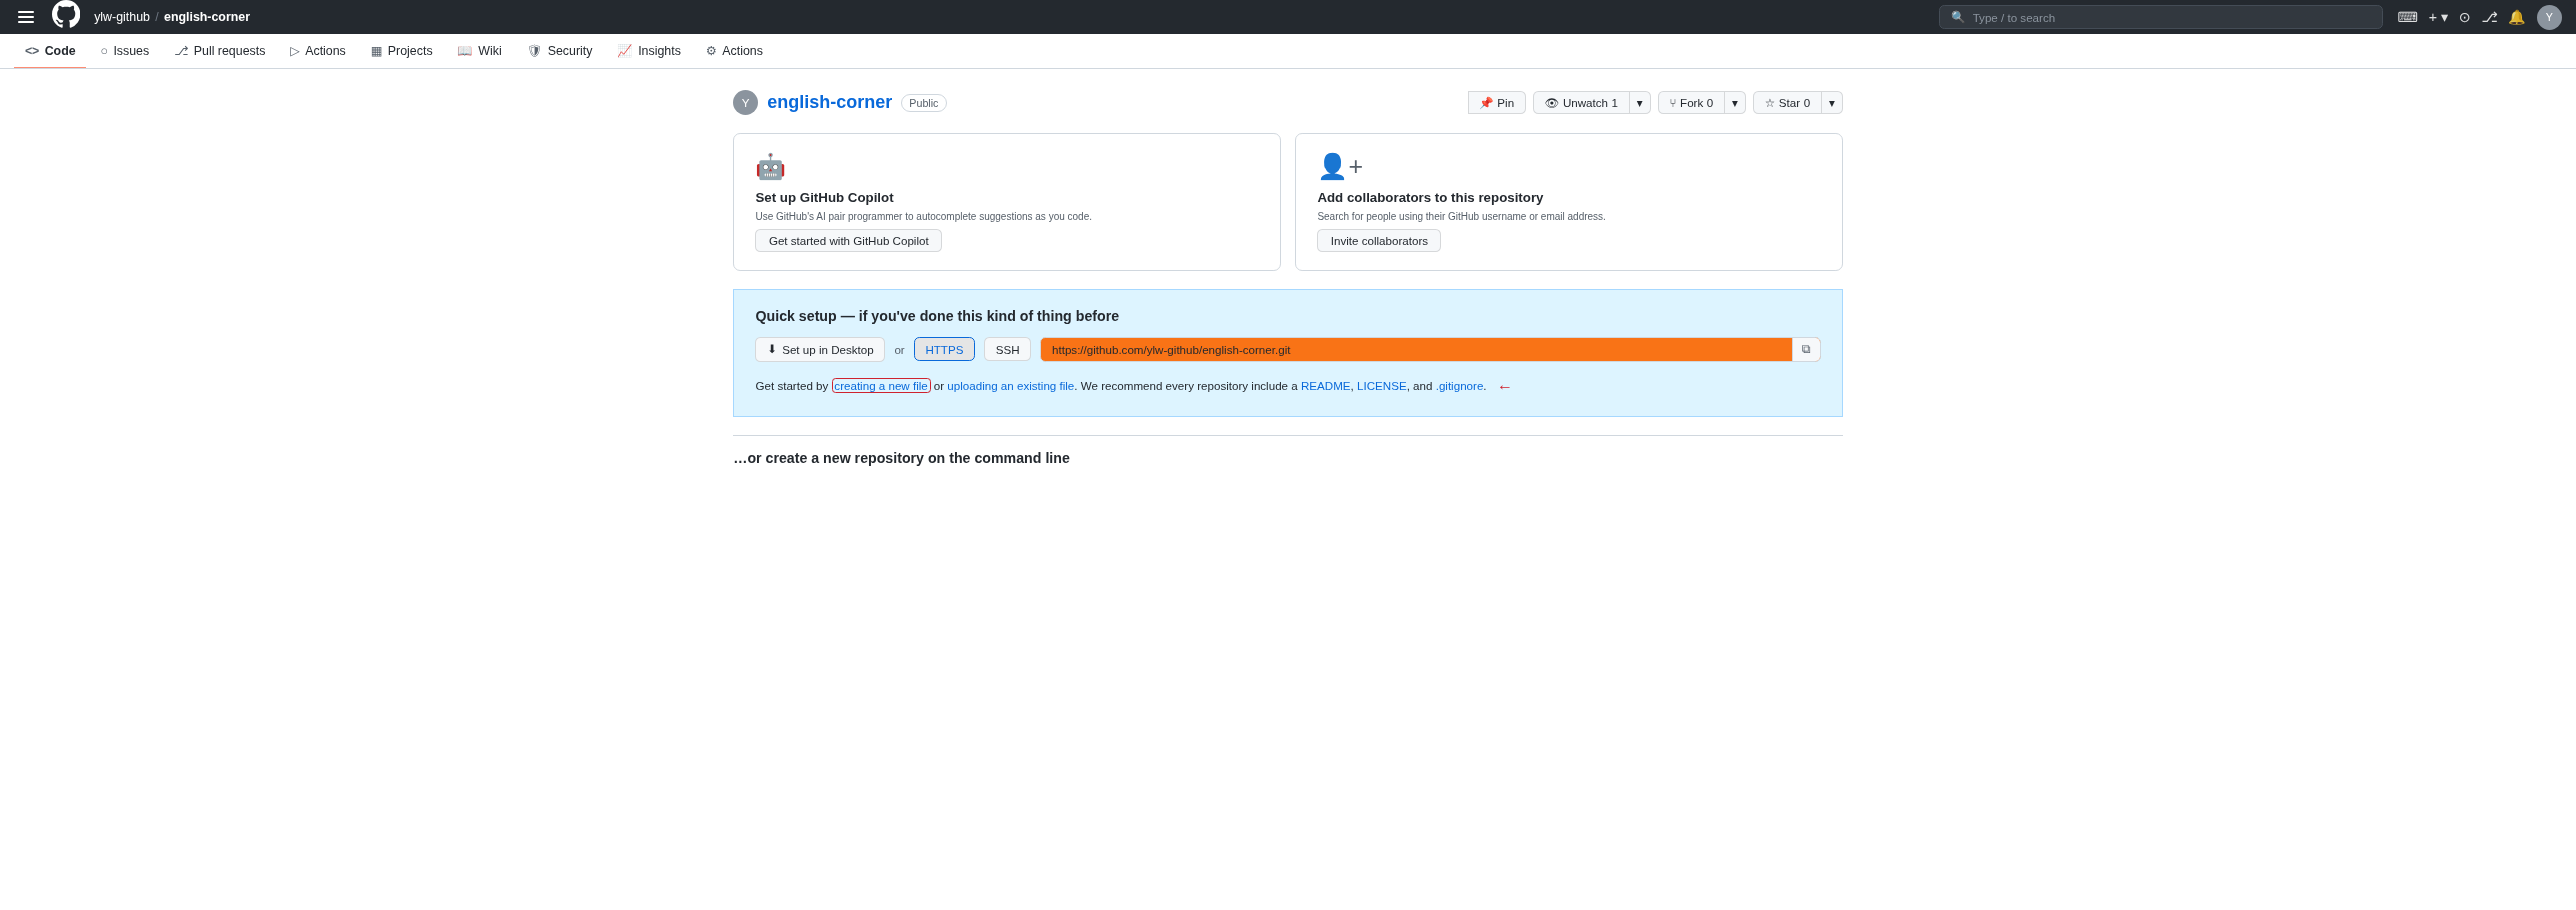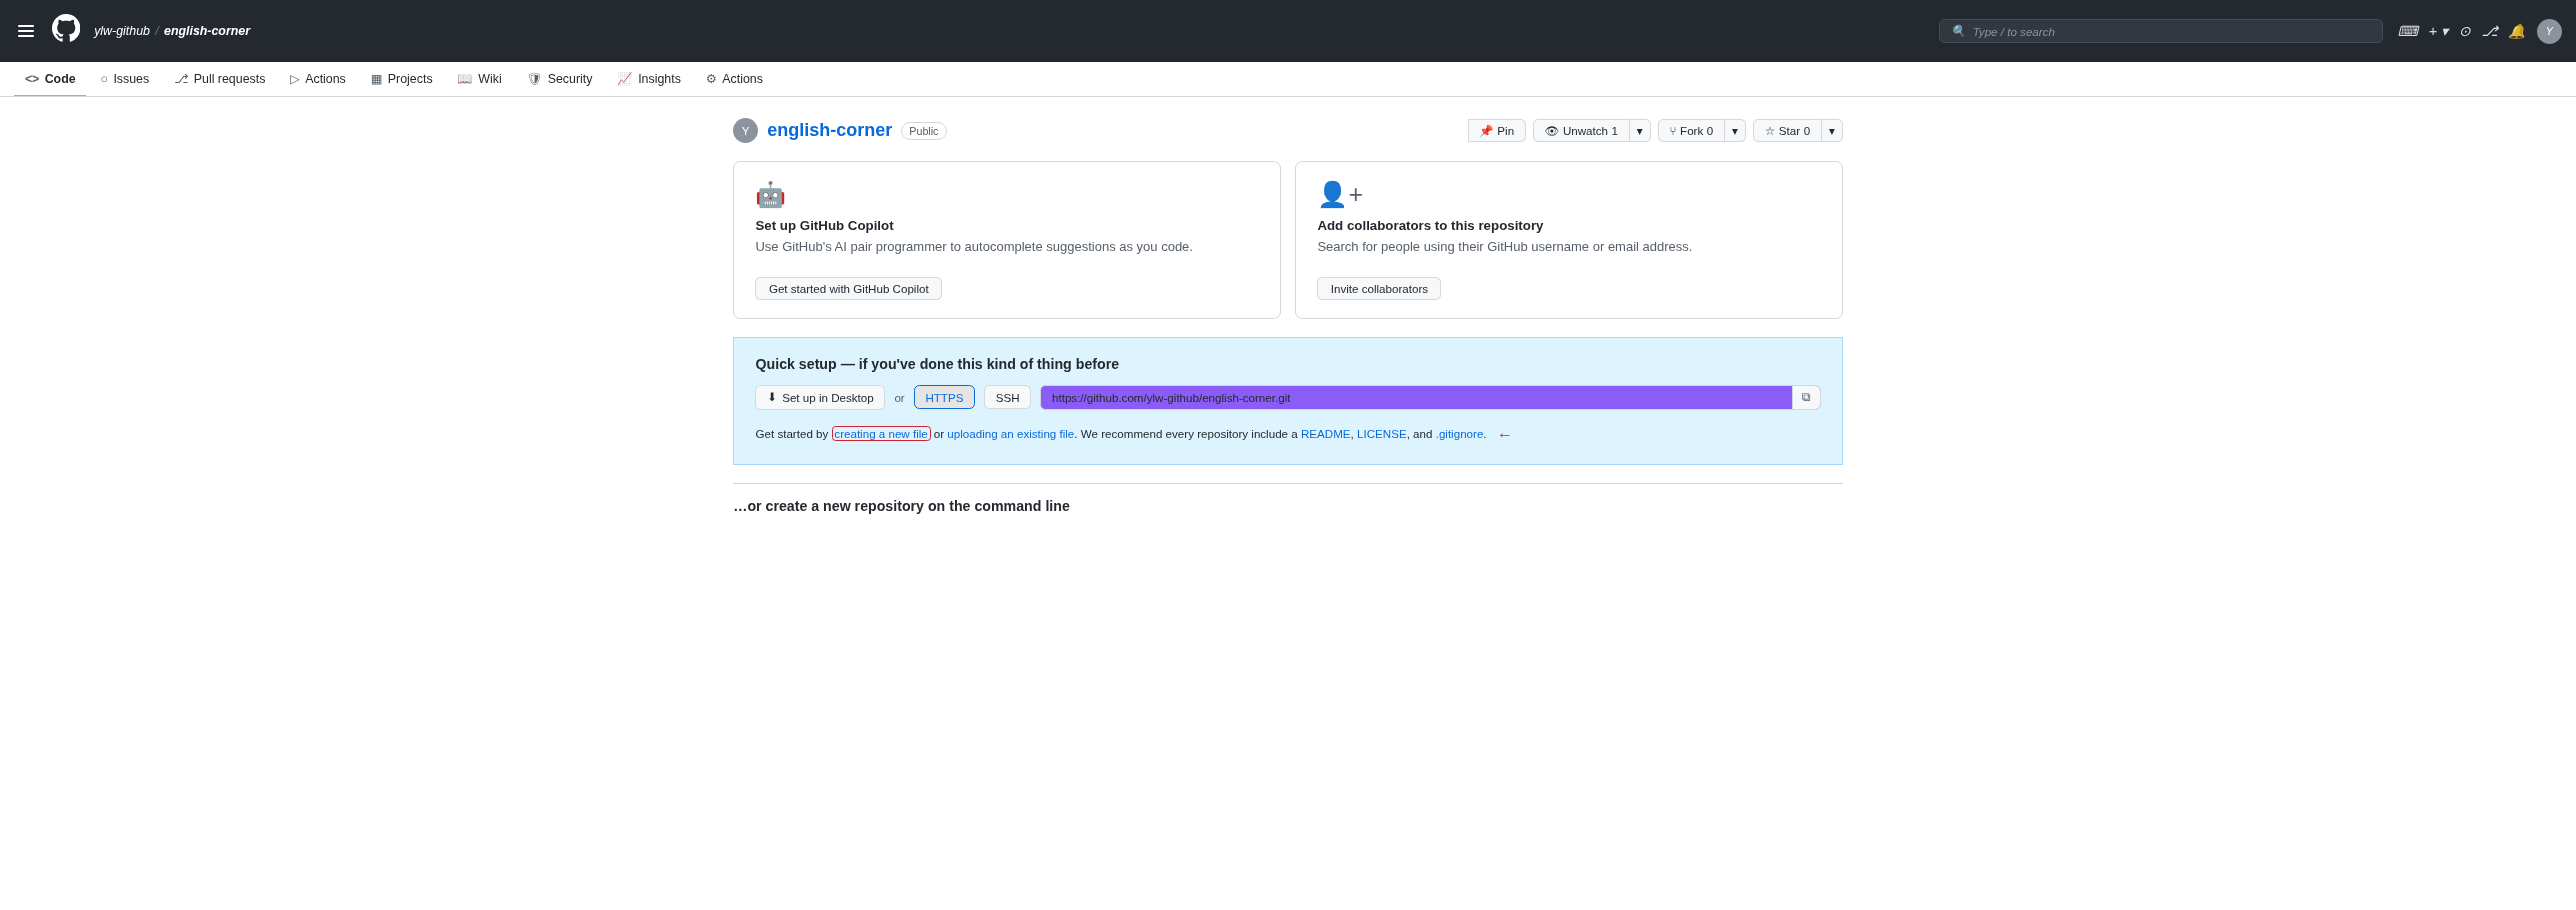--- a/index.html
+++ b/index.html
@@ -4,23 +4,22 @@
   <style>
     * { box-sizing: border-box; margin: 0; padding: 0; }
     body { font-family: -apple-system, BlinkMacSystemFont, "Segoe UI", Helvetica, Arial, sans-serif; font-size: 12.4px; color: #24292f; background: #fff; }
 
     
     .navbar {
       display: flex;
       align-items: center;
       background: #24292f;
       padding: 0 14.2px;
-      height: 62px;
+      height: 34px;
       gap: 14.2px;
-      font-style: italic;
     }
     .navbar-logo { color: #fff; font-size: 21.3px; cursor: pointer; }
     .navbar-breadcrumb { color: #fff; display: flex; align-items: center; gap: 5.3px; font-size: 12.4px; }
     .navbar-breadcrumb a { color: #fff; text-decoration: none; }
     .navbar-breadcrumb span { color: #6e7681; }
     .navbar-search {
       flex: 1;
       max-width: 444px;
       margin-left: auto;
       display: flex;
@@ -85,21 +84,21 @@
 
     
     .cards-row { display: grid; grid-template-columns: 1fr 1fr; gap: 14.2px; margin-bottom: 18px; }
     .card {
       border: 0.9px solid #d0d7de;
       border-radius: 7.1px;
       padding: 18px 21.3px;
     }
     .card-icon { font-size: 25px; margin-bottom: 9px; color: #57606a; }
     .card h3 { font-size: 13.3px; font-weight: 600; margin-bottom: 5.3px; }
-    .card p { font-size: 13px; color: #57606a; margin-bottom: 23px; }
+    .card p { font-size: 10px; color: #57606a; margin-bottom: 7px; }
     .btn-outline {
       display: inline-flex; align-items: center; gap: 3.6px;
       padding: 4.4px 12.4px; font-size: 11.6px;
       background: #f6f8fa; border: 0.9px solid rgba(31,35,40,0.15);
       border-radius: 5.3px; cursor: pointer; color: #24292f;
     }
 
     
     .quick-setup {
       background: #ddf4ff;
@@ -118,21 +117,21 @@
     }
     .or-text { color: #57606a; font-size: 11.6px; }
     .btn-proto {
       padding: 4.4px 10.7px; font-size: 11.6px;
       background: #f6f8fa; border: 0.9px solid rgba(31,35,40,0.15);
       border-radius: 5.3px; cursor: pointer; color: #24292f;
     }
     .btn-proto.active { background: #e5e5e5; border-color: #0969da; color: #0969da; font-weight: 500; }
     .url-bar {
       display: flex; align-items: center; flex: 1;
-      background: #8b5cf6; border: 0.9px solid #d0d7de;
+      background: #f97316; border: 0.9px solid #d0d7de;
       border-radius: 5.3px; overflow: hidden;
     }
     .url-bar input {
       flex: 1; padding: 4.4px 10.7px; border: none; outline: none;
       font-size: 11.6px; color: #24292f; background: transparent;
     }
     .url-bar-copy {
       padding: 4.4px 9px; cursor: pointer; color: #57606a;
       border-left: 0.9px solid #d0d7de; background: #f6f8fa;
       display: flex; align-items: center;

